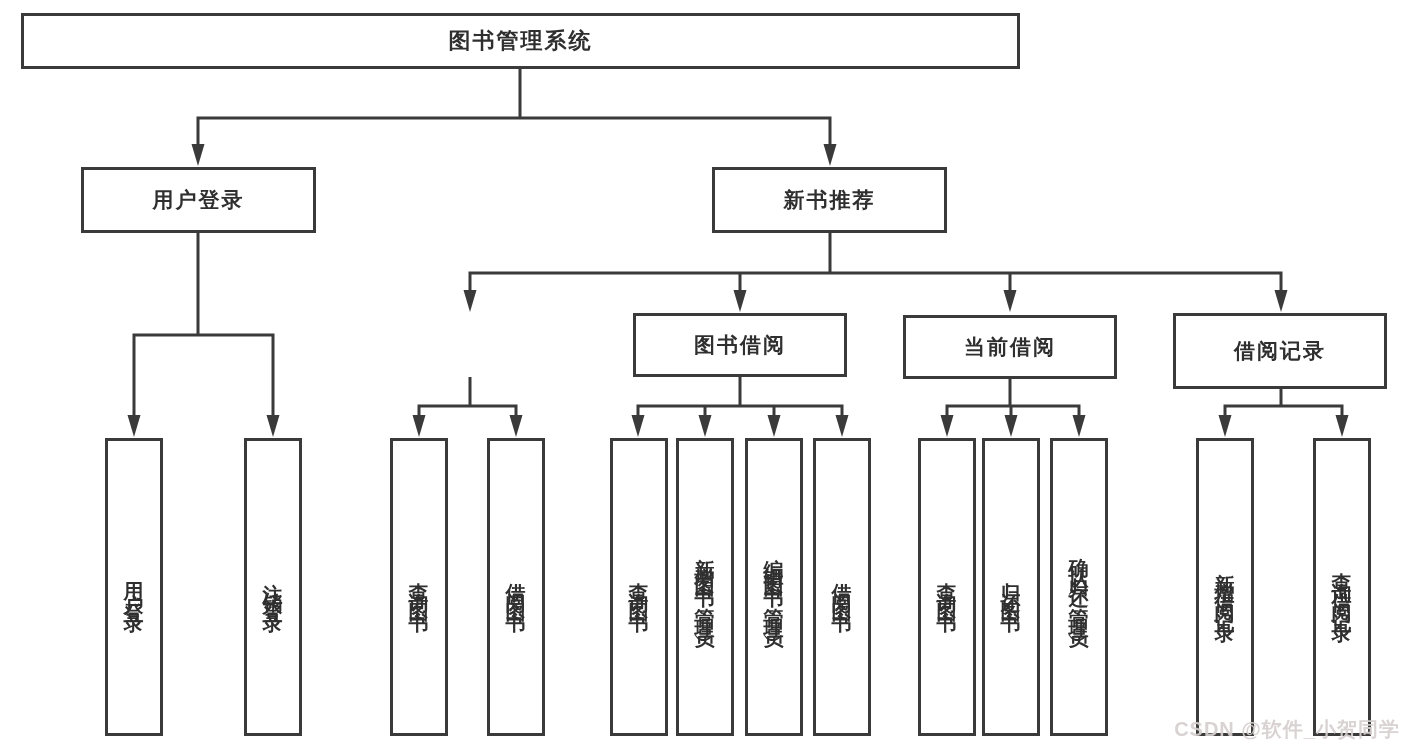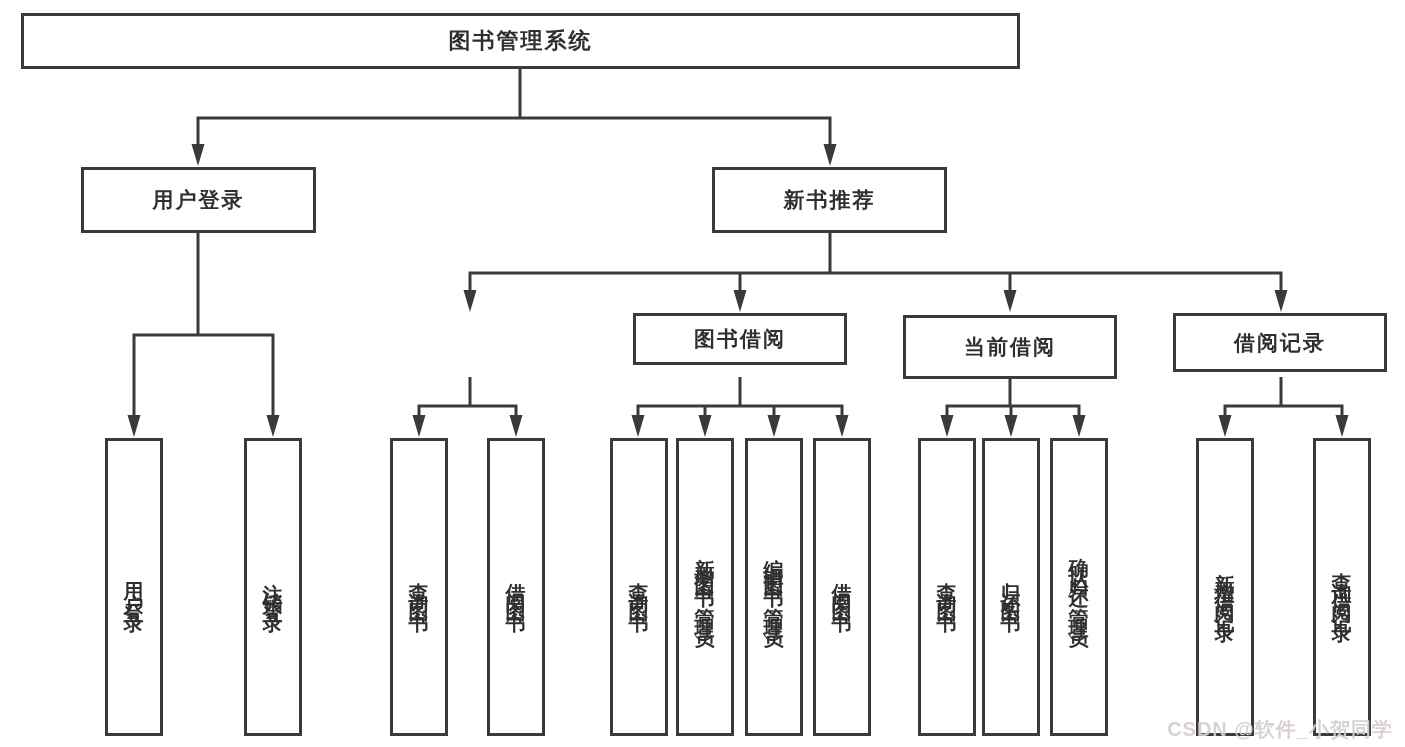--- a/index.html
+++ b/index.html
@@ -34,21 +34,21 @@
   .vnode span{
     writing-mode:vertical-rl;
     text-orientation:mixed;
     font-size:20px;
     letter-spacing:10px;
     line-height:1;
     white-space:nowrap;
   }
   .watermark{
     position:absolute;
-    right:12px;
+    right:5px;
     bottom:4px;
     font-size:20px;
     color:rgba(214,206,206,0.92);
     letter-spacing:1px;
     z-index:10;
     white-space:nowrap;
   }
 </style>
 </head>
 <body>
@@ -91,27 +91,27 @@
     <span>图书管理系统</span>
   </div>
 
   <div class="node hnode" style="left:81px;top:167px;width:235px;height:66px">
     <span>用户登录</span>
   </div>
   <div class="node hnode" style="left:712px;top:167px;width:235px;height:66px">
     <span>新书推荐</span>
   </div>
 
-  <div class="node hnode" style="left:633px;top:313px;width:214px;height:52px">
+  <div class="node hnode" style="left:633px;top:313px;width:214px;height:64px">
     <span>图书借阅</span>
   </div>
   <div class="node hnode" style="left:903px;top:315px;width:214px;height:64px">
     <span>当前借阅</span>
   </div>
-  <div class="node hnode" style="left:1173px;top:313px;width:214px;height:59px">
+  <div class="node hnode" style="left:1173px;top:313px;width:214px;height:76px">
     <span>借阅记录</span>
   </div>
 
   <div class="node vnode" style="left:105px;top:438px;width:58px;height:298px">
     <span>用户登录</span>
   </div>
   <div class="node vnode" style="left:244px;top:438px;width:58px;height:298px">
     <span>注销登录</span>
   </div>
 

